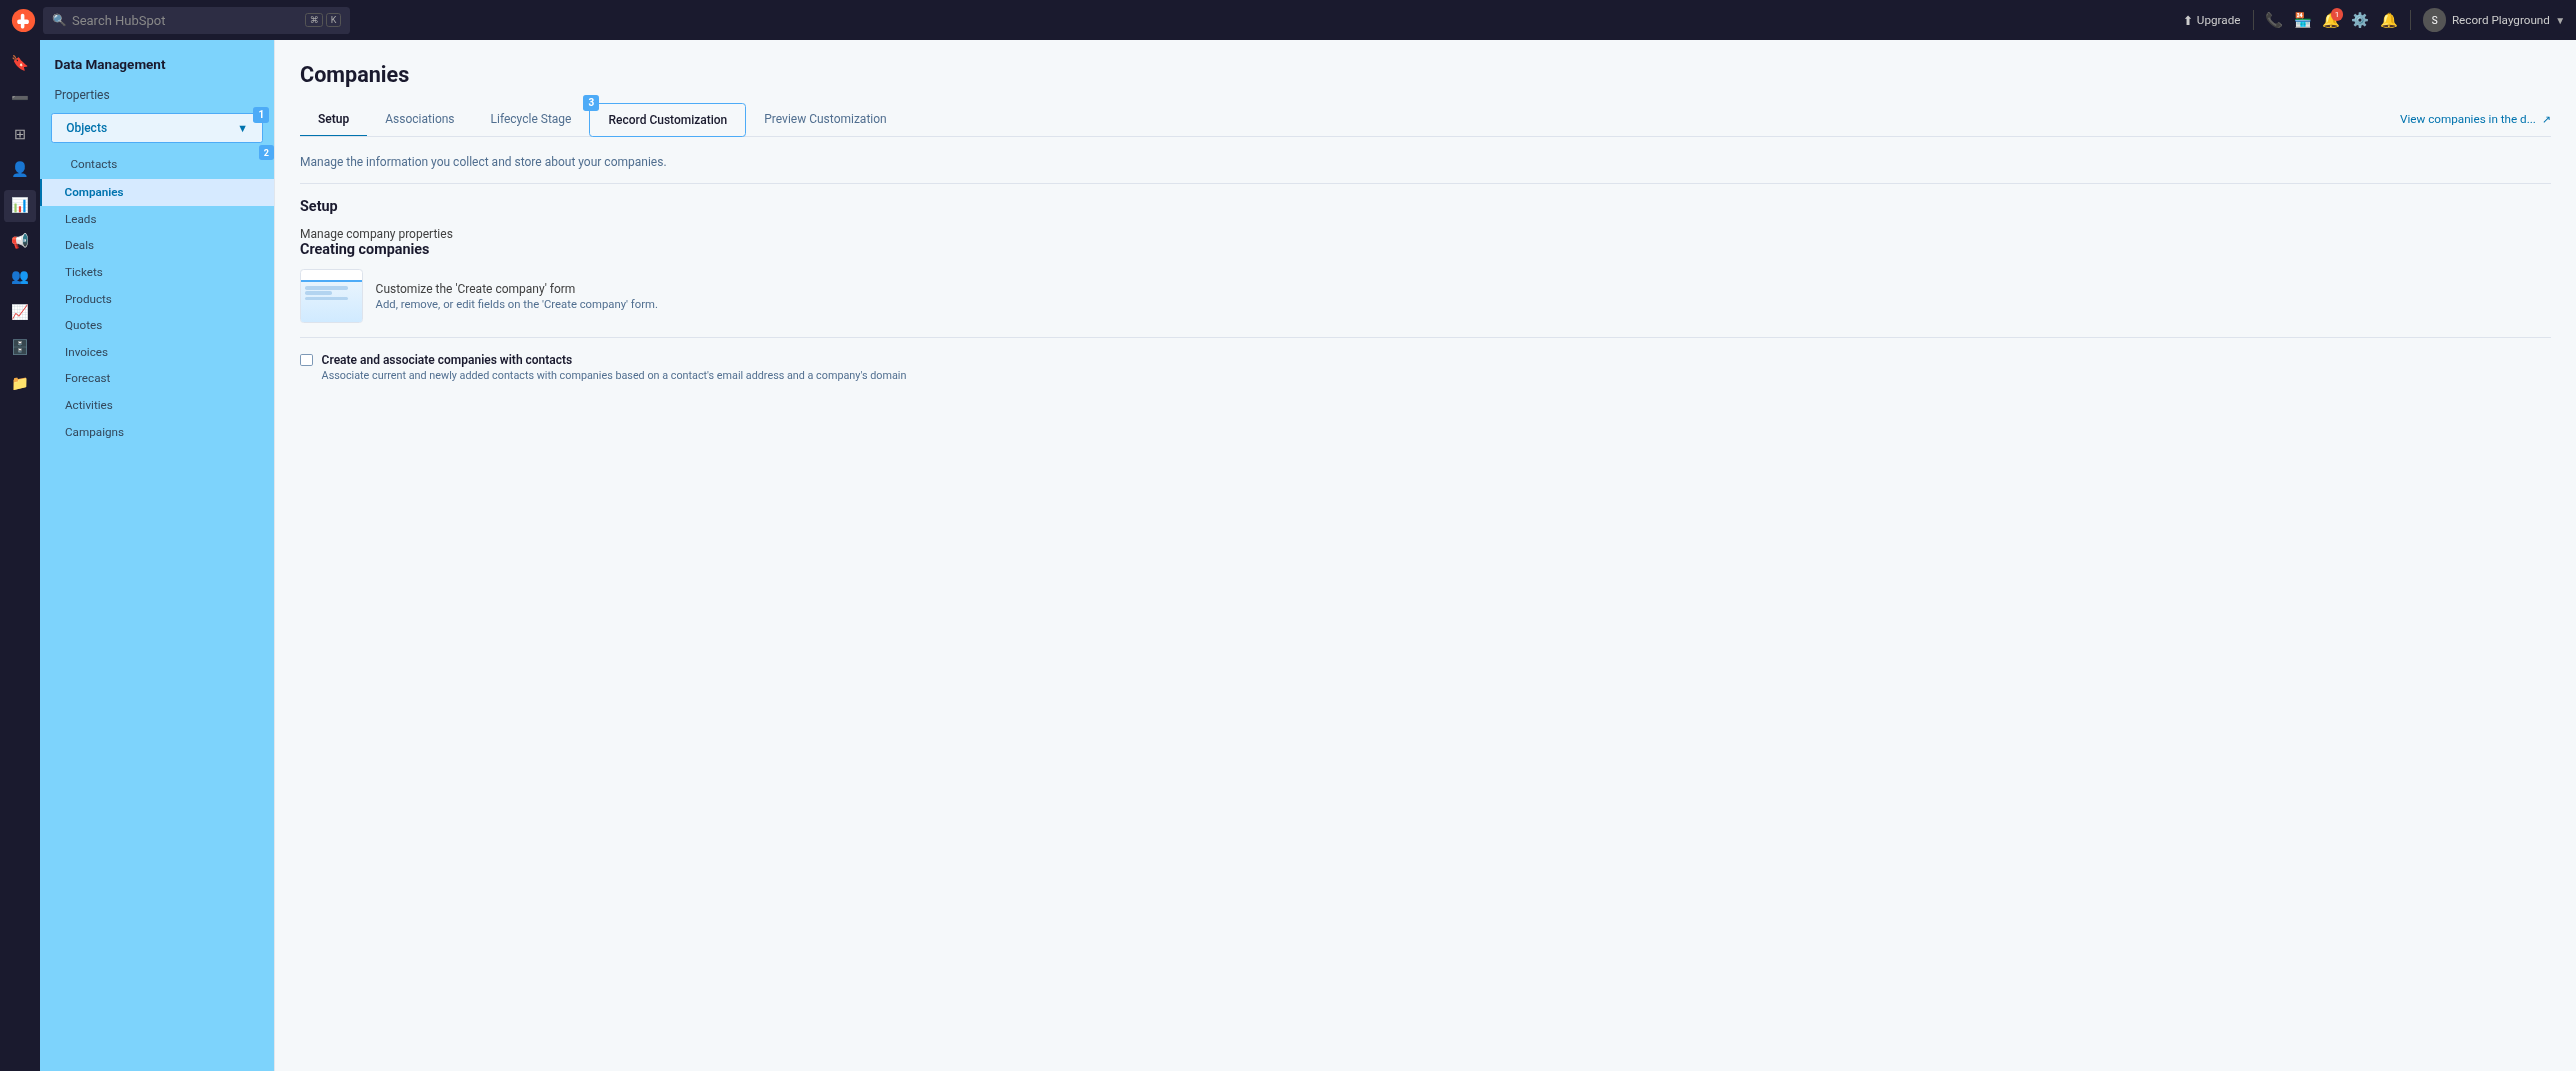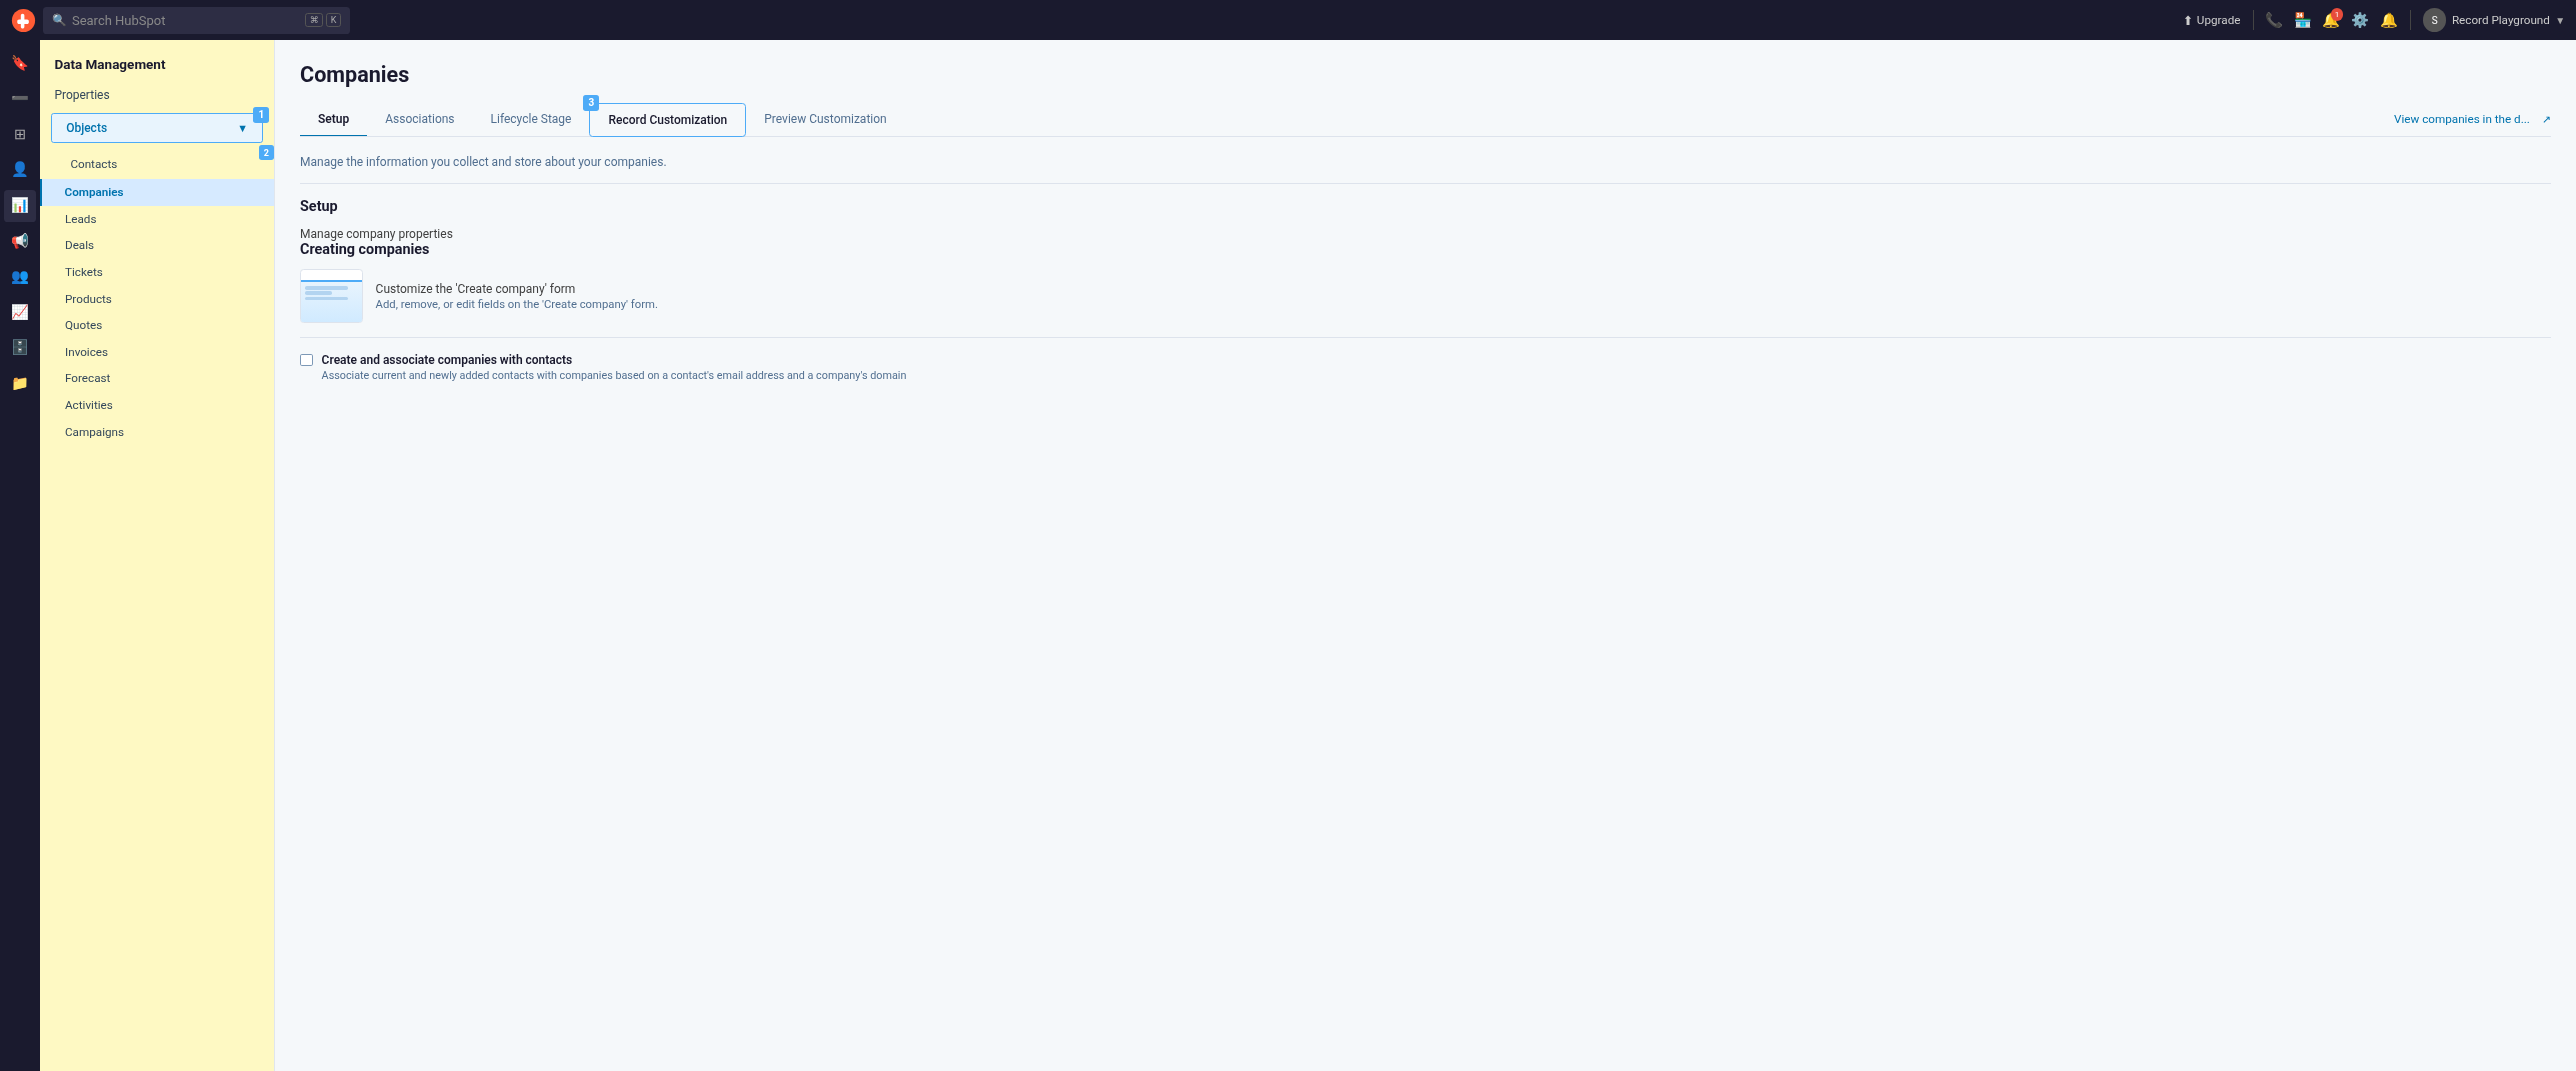--- a/index.html
+++ b/index.html
@@ -134,21 +134,21 @@
       justify-content: center;
       color: #aaa;
       cursor: pointer;
       font-size: 14.4px;
     }
     .icon-sidebar-item.active { background: #2d2d44; color: white; }
 
     
     .left-sidebar {
       width: 235px;
-      background: #fef9c3;
+      background: #7dd3fc;
       border-right: 0.9px solid #e0e6ed;
       display: flex;
       flex-direction: column;
       flex-shrink: 0;
       overflow-y: auto;
     }
     .sidebar-header {
       padding: 16px 14.4px 9px;
       font-size: 13.5px;
       font-weight: 700;
@@ -260,21 +260,21 @@
       align-items: center;
       justify-content: center;
     }
     .tab-link {
       margin-left: auto;
       color: #0073ae;
       font-size: 11.7px;
       cursor: pointer;
       display: flex;
       align-items: center;
-      gap: 12px;
+      gap: 6px;
       padding: 9px 0;
       white-space: nowrap;
     }
 
     
     .section-desc {
       color: #516f90;
       font-size: 12px;
       margin-bottom: 14.4px;
     }

